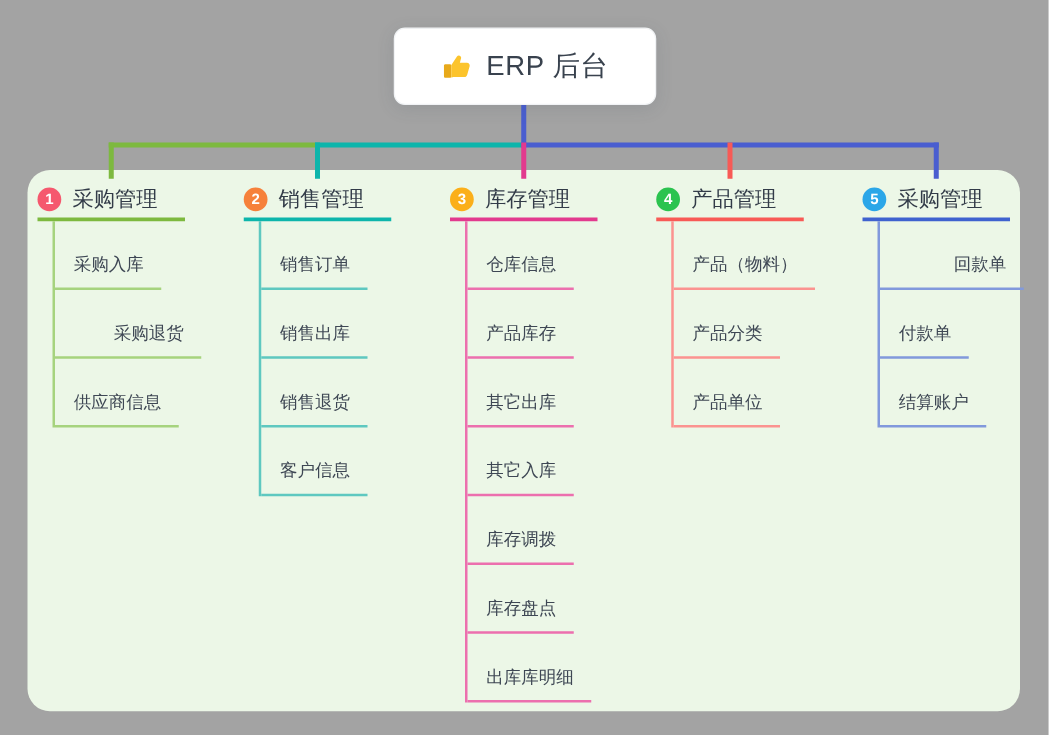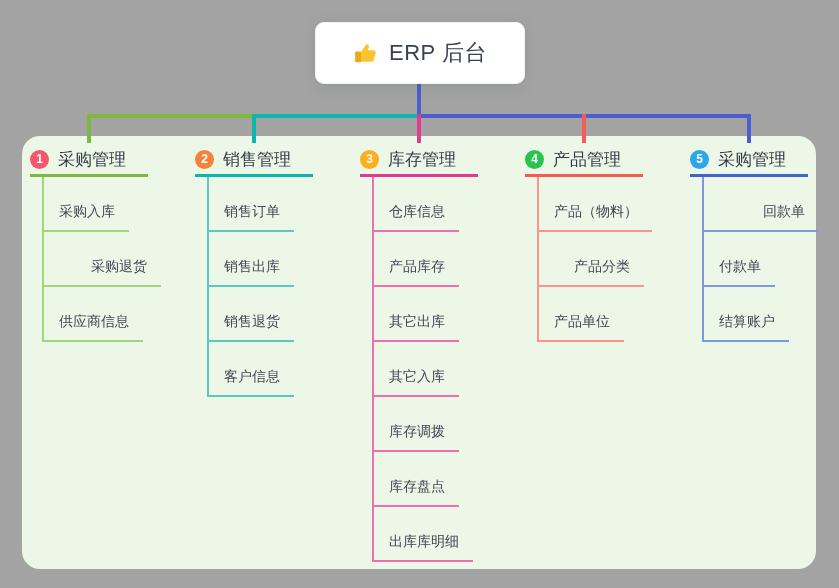--- a/index.html
+++ b/index.html
@@ -151,21 +151,21 @@
 
     <div class="branch" style="left: 525px;">
       <div class="branch-header" style="border-bottom-color: rgb(248, 90, 86);">
         <span class="badge" style="background: rgb(43, 195, 79);">4</span>
         <span class="branch-label">产品管理</span>
       </div>
       <ul class="children" style="border-left-color: rgb(251, 147, 144);">
           <li class="child" style="border-bottom-color: rgb(251, 147, 144);">
             <span class="child-label">产品（物料）</span>
           </li>
-          <li class="child" style="border-bottom-color: rgb(251, 147, 144); padding-left: 20px;">
+          <li class="child" style="border-bottom-color: rgb(251, 147, 144);">
             <span class="child-label">产品分类</span>
           </li>
           <li class="child" style="border-bottom-color: rgb(251, 147, 144);">
             <span class="child-label">产品单位</span>
           </li>
         </ul>
     </div>
 
     <div class="branch" style="left: 690px;">
       <div class="branch-header" style="border-bottom-color: rgb(63, 98, 207);">

